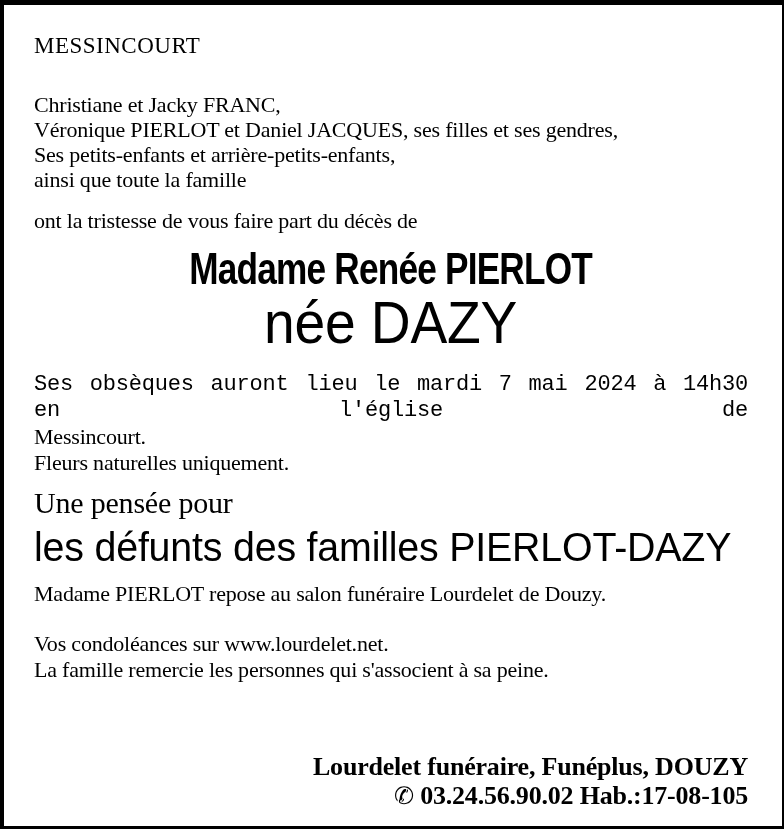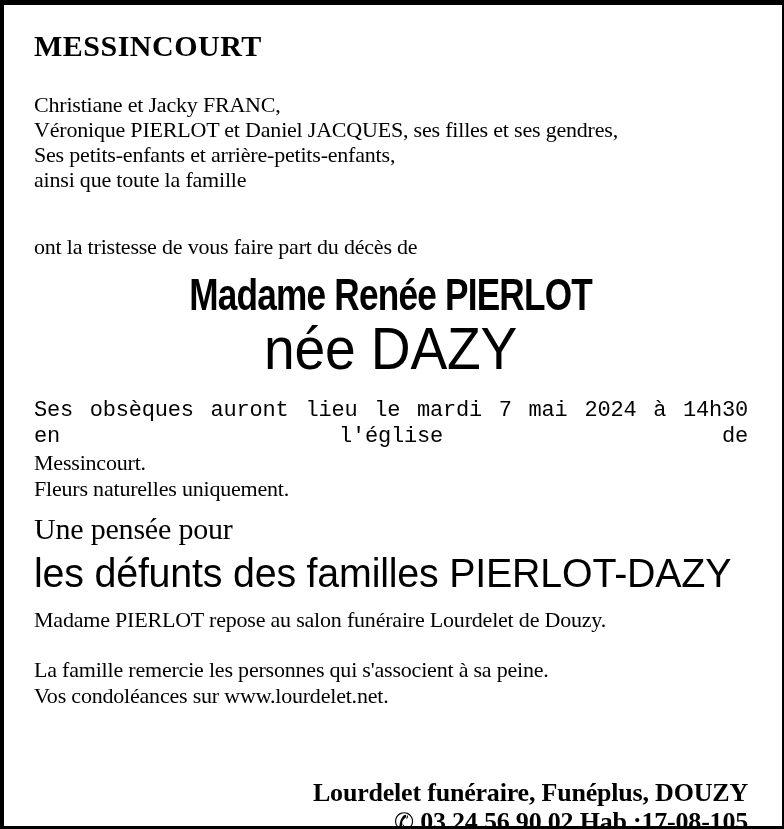--- a/index.html
+++ b/index.html
@@ -22,30 +22,29 @@
     border-bottom-width: 3px;
     padding: 28px 34px 20px 30px;
     overflow: hidden;
     font-family: "Liberation Serif", "DejaVu Serif", serif;
     font-size: 22px;
     line-height: 25px;
     letter-spacing: -0.2px;
   }
 
   .town {
-    font-size: 30px;
+    font-size: 23px;
     line-height: 26px;
     letter-spacing: 0.5px;
-    font-weight: bold;
   }
 
   .family-block { margin-top: 33px; }
   .family-block div { line-height: 25px; }
 
-  .announcement { margin-top: 42px; line-height: 26px; }
+  .announcement { margin-top: 16px; line-height: 26px; }
 
   .deceased-name {
     margin-top: 4px;
     text-align: center;
     font-family: "Liberation Sans", "DejaVu Sans", sans-serif;
     font-weight: bold;
     font-size: 44px;
     line-height: 62px;
     white-space: nowrap;
   }
@@ -152,22 +151,22 @@
 
   <div class="tribute-intro">Une pensée pour</div>
 
   <div class="tribute-families">
     <span class="squeeze">les défunts des familles PIERLOT-DAZY</span>
   </div>
 
   <div class="repose">Madame PIERLOT repose au salon funéraire Lourdelet de Douzy.</div>
 
   <div class="thanks-block">
+    <div>Vos condoléances sur www.lourdelet.net.</div>
     <div>La famille remercie les personnes qui s'associent à sa peine.</div>
-    <div>Vos condoléances sur www.lourdelet.net.</div>
   </div>
 
   <div class="footer">
     <div>Lourdelet funéraire, Funéplus, DOUZY</div>
     <div class="phone-line">
       <span class="phone-icon">✆</span>
       <span>03.24.56.90.02</span>
       <span>Hab.:17-08-105</span>
     </div>
   </div>

